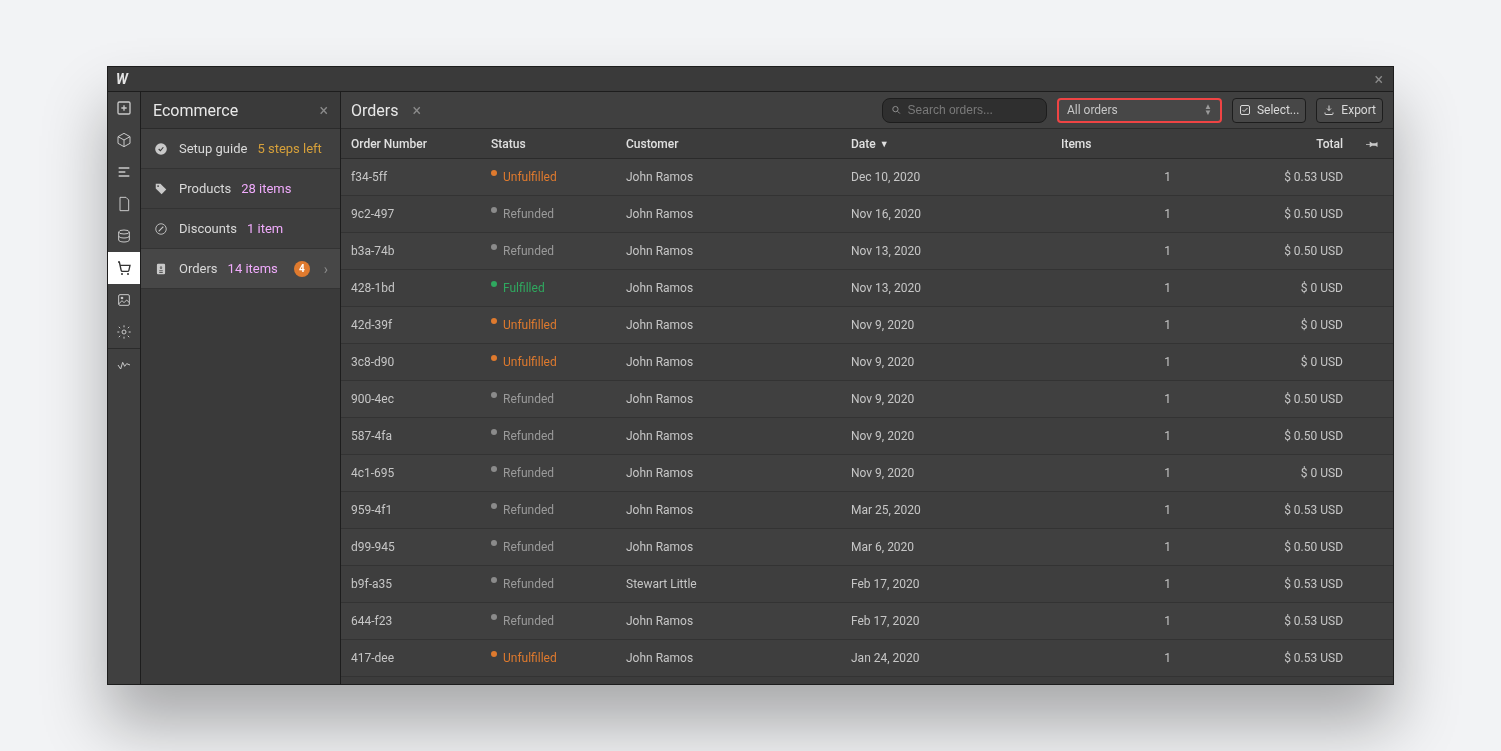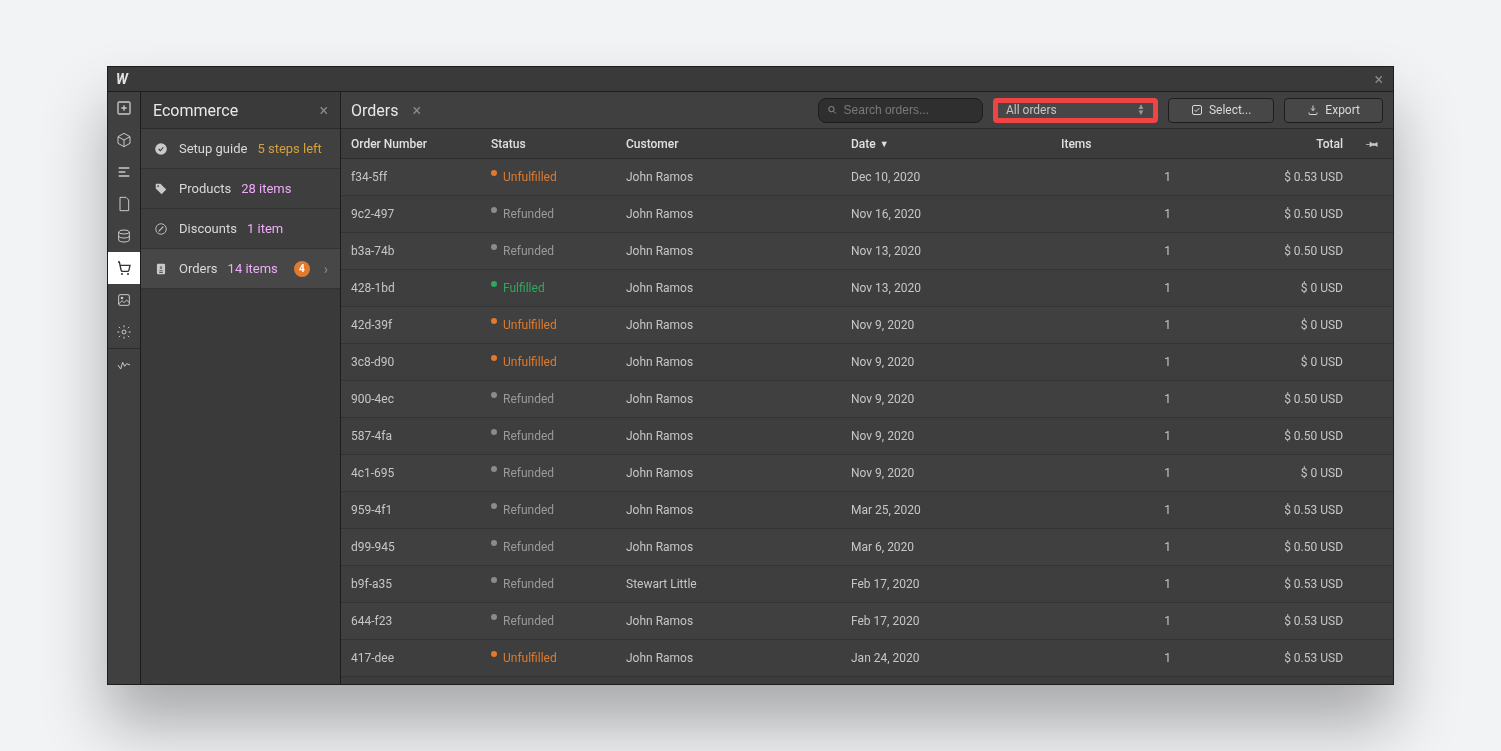--- a/index.html
+++ b/index.html
@@ -39,23 +39,23 @@
 
   
   .main { flex:1; display:flex; flex-direction:column; background:#3c3c3c; overflow:hidden; }
   .main-header { height: 37px; display:flex; align-items:center; padding: 0 10px; border-bottom: 1px solid #2b2b2b; gap: 10px; background:#404040;}
   .main-title { font-size:16px; color:#e8e8e8; padding-right: 4px; }
   .main-header .x { color:#8b8b8b; font-size:16px; cursor:pointer; }
   .spacer { flex:1; }
   .search-box { display:flex; align-items:center; gap: 6px; background:#2f2f2f; border:1px solid #1d1d1d; border-radius:8px; height:25px; padding:0 8px; width: 165px; color:#8b8b8b;margin-left:18px;}
   .search-box input { background:transparent; border:none; outline:none; color:#d9d9d9; font-size:12px; width:100%; }
   .search-box input::placeholder { color:#7a7a7a; }
-  .dropdown { display:flex; align-items:center; justify-content:space-between; background:#474747; border:5px solid #ef4444; border-radius:4px; height:25px; padding:0 8px; width: 165px; color:#c6c6c6; cursor:pointer; font-size:12px;}
+  .dropdown { display:flex; align-items:center; justify-content:space-between; background:#474747; border:2px solid #ef4444; border-radius:4px; height:25px; padding:0 8px; width: 165px; color:#c6c6c6; cursor:pointer; font-size:12px;}
   .dropdown .arrows { font-size: 8px; line-height: 6px; display:flex; flex-direction:column; color:#9a9a9a;}
-  .btn { display:flex; align-items:center; gap: 6px; background:#474747; border:1px solid #1d1d1d; border-radius:4px; height:25px; padding:0 22px; color:#d9d9d9; cursor:pointer; font-size:12px;}
+  .btn { display:flex; align-items:center; gap: 6px; background:#474747; border:1px solid #1d1d1d; border-radius:4px; height:25px; padding:0 6px; color:#d9d9d9; cursor:pointer; font-size:12px;}
   .btn svg { width:12px; height:12px; fill:#d9d9d9;}
 
   
   .table { flex:1; overflow:auto; }
   .thead, .trow { display:grid; grid-template-columns: 140px 135px 225px 210px 130px auto 40px; align-items:center; }
   .thead { height: 30px; background:#3c3c3c; border-bottom: 1px solid #2b2b2b; color:#e0e0e0; font-weight:500; font-size:12px; position: sticky; top:0;}
   .th { padding: 0 10px; }
   .th.items { text-align: left; }
   .th.total { text-align: right; padding-right: 10px;}
   .th.date { cursor:pointer; display:flex; align-items:center; gap:4px;}

